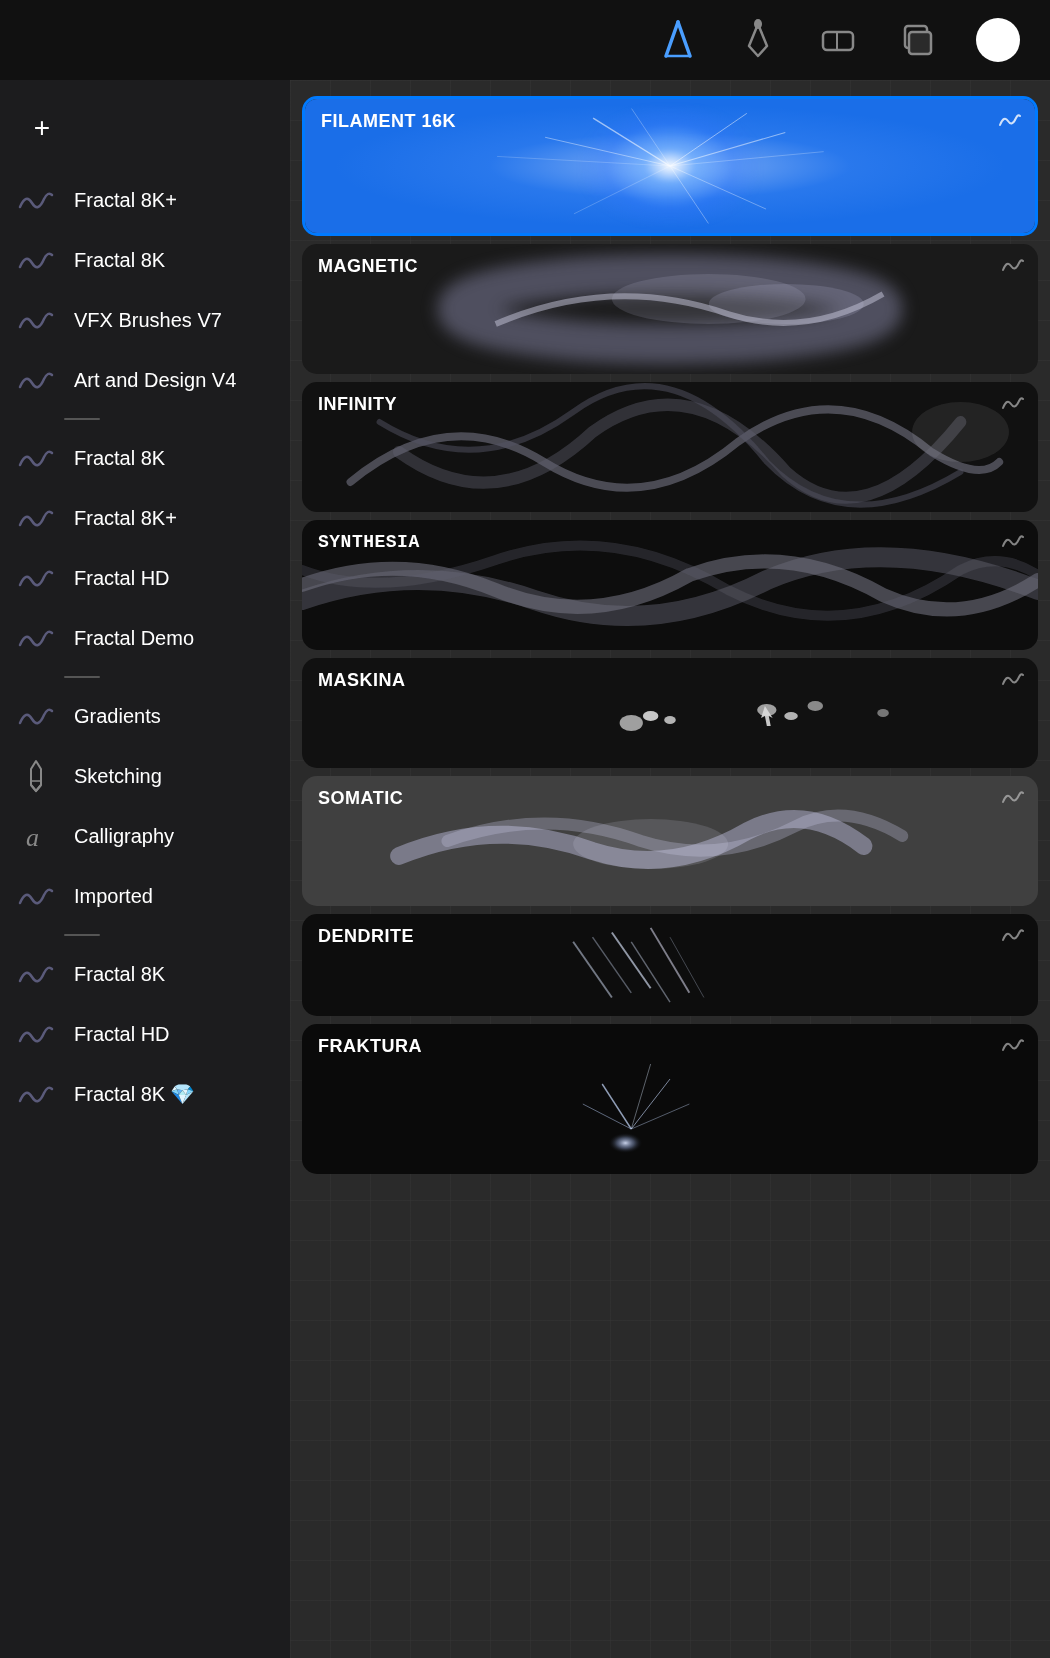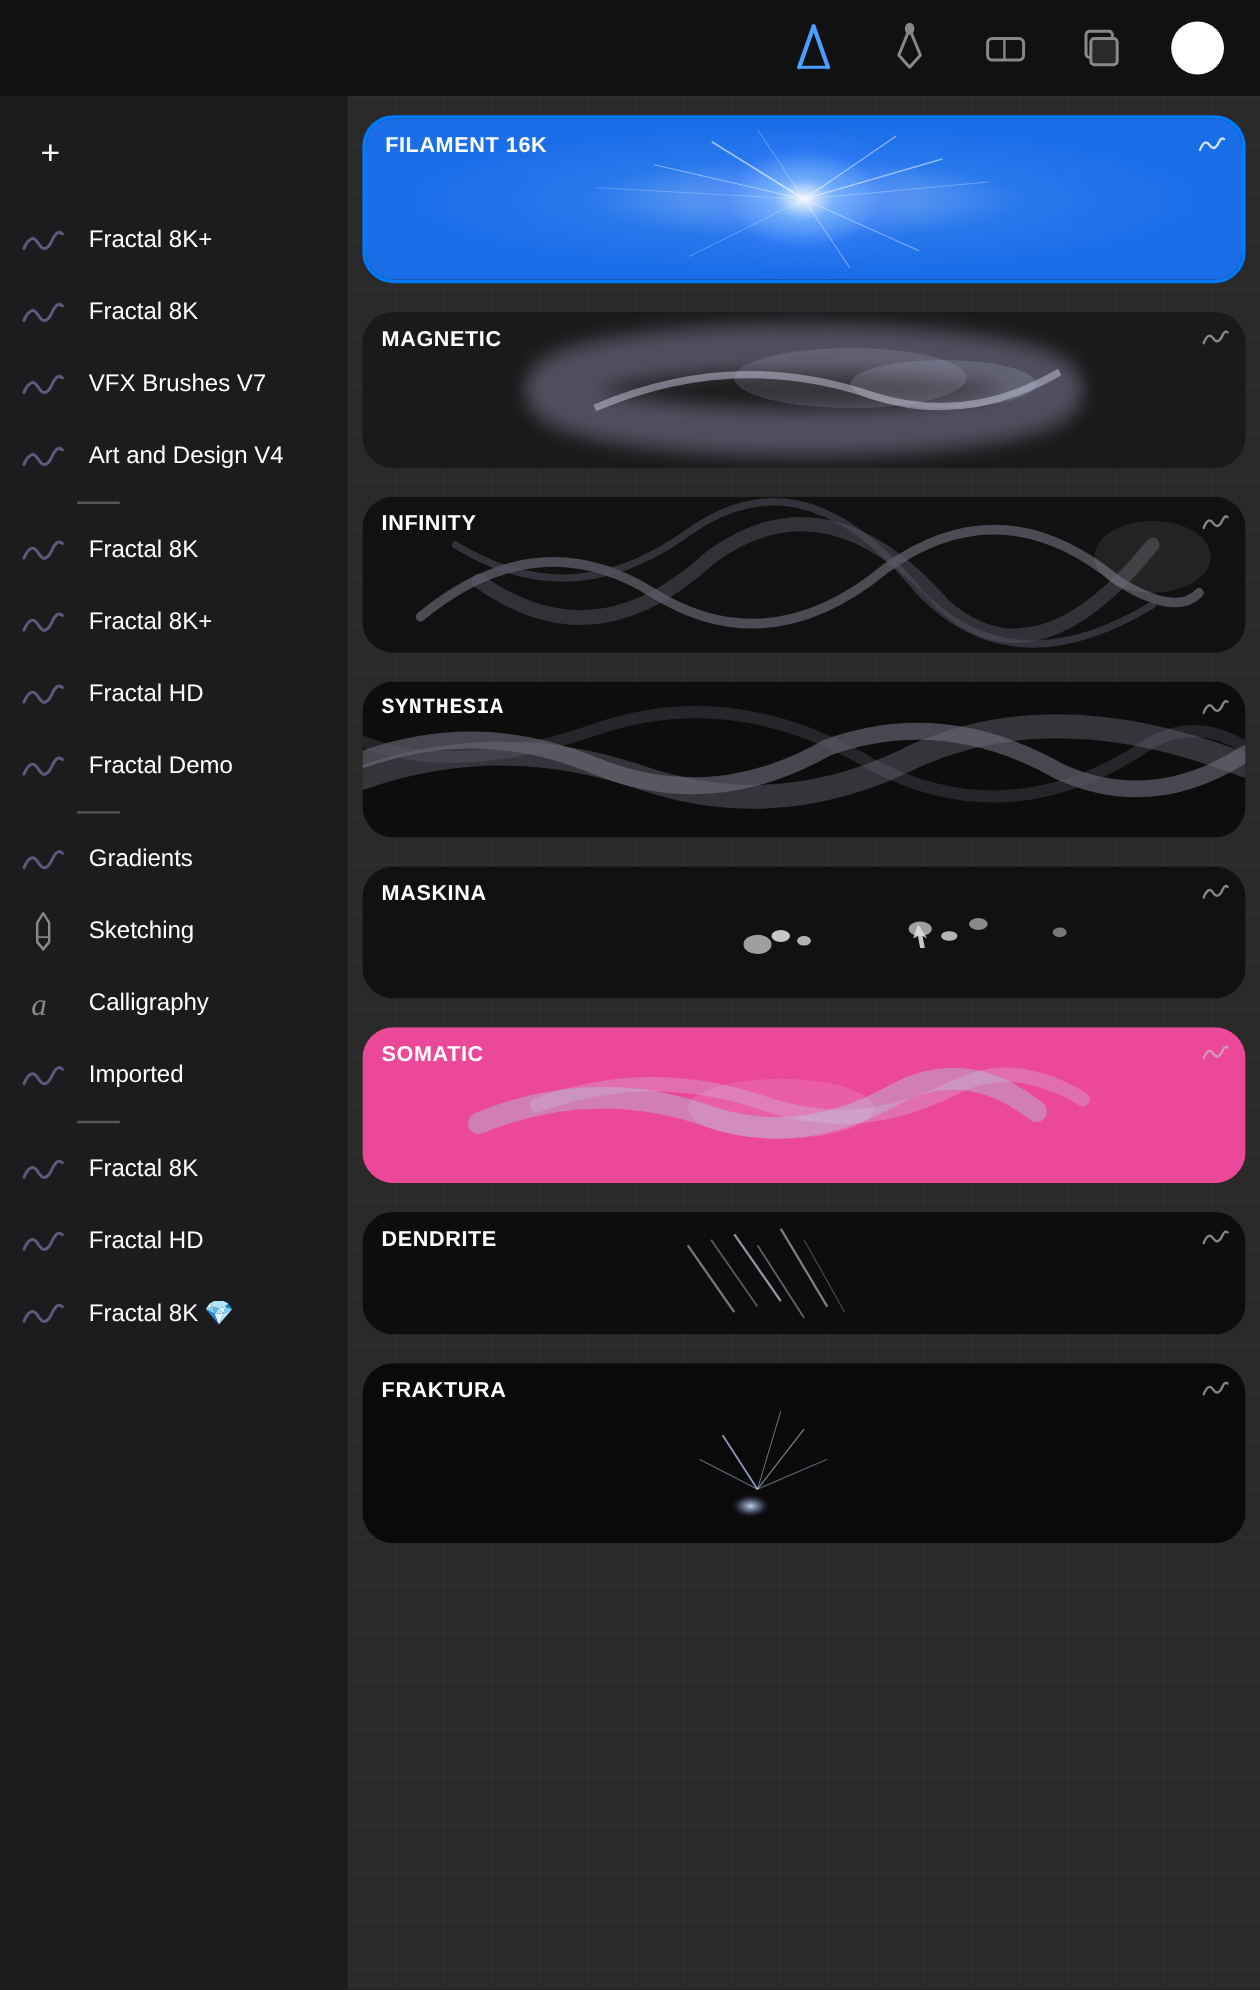--- a/index.html
+++ b/index.html
@@ -125,22 +125,22 @@
         linear-gradient(rgba(80,80,80,0.15) 1px, transparent 1px),
         linear-gradient(90deg, rgba(80,80,80,0.15) 1px, transparent 1px);
       background-size: 40px 40px;
       pointer-events: none;
     }
 
     .brush-panel::-webkit-scrollbar { display: none; }
 
     .brush-card {
       position: relative;
-      margin: 24px 12px;
-      border-radius: 26px;
+      margin: 8px 12px;
+      border-radius: 15px;
       overflow: hidden;
       height: 130px;
       cursor: pointer;
     }
 
     .brush-card.selected {
       border: 3px solid #007AFF;
     }
 
     .brush-card-bg {
@@ -490,21 +490,21 @@
         <span class="brush-card-label">MASKINA</span>
         <span class="brush-card-icon">
           <svg width="22" height="18" viewBox="0 0 22 18" fill="none">
             <path d="M1 14 Q5 4 9 10 Q13 16 17 7 Q19 3 21 5" stroke="rgba(200,200,200,0.8)" stroke-width="2" stroke-linecap="round" fill="none"></path>
           </svg>
         </span>
       </div>
     </div>
 
     <div class="brush-card">
-      <div class="brush-card-bg" style="background:#ec4899; width:100%; height:100%;">
+      <div class="brush-card-bg" style="background:#404040; width:100%; height:100%;">
         <svg style="position:absolute;top:0;left:0;width:100%;height:100%" viewBox="0 0 760 130" preserveAspectRatio="none">
           <path d="M100 80 Q200 40 300 75 Q380 100 460 55 Q520 25 580 70" stroke="rgba(180,180,210,0.5)" stroke-width="18" fill="none" stroke-linecap="round"></path>
           <path d="M150 65 Q250 30 350 65 Q430 90 510 50 Q560 25 620 60" stroke="rgba(200,200,230,0.3)" stroke-width="12" fill="none" stroke-linecap="round"></path>
 
           <ellipse cx="360" cy="68" rx="80" ry="25" fill="rgba(220,220,240,0.15)"></ellipse>
         </svg>
         <span class="brush-card-label">SOMATIC</span>
         <span class="brush-card-icon">
           <svg width="22" height="18" viewBox="0 0 22 18" fill="none">
             <path d="M1 14 Q5 4 9 10 Q13 16 17 7 Q19 3 21 5" stroke="rgba(200,200,200,0.8)" stroke-width="2" stroke-linecap="round" fill="none"></path>

